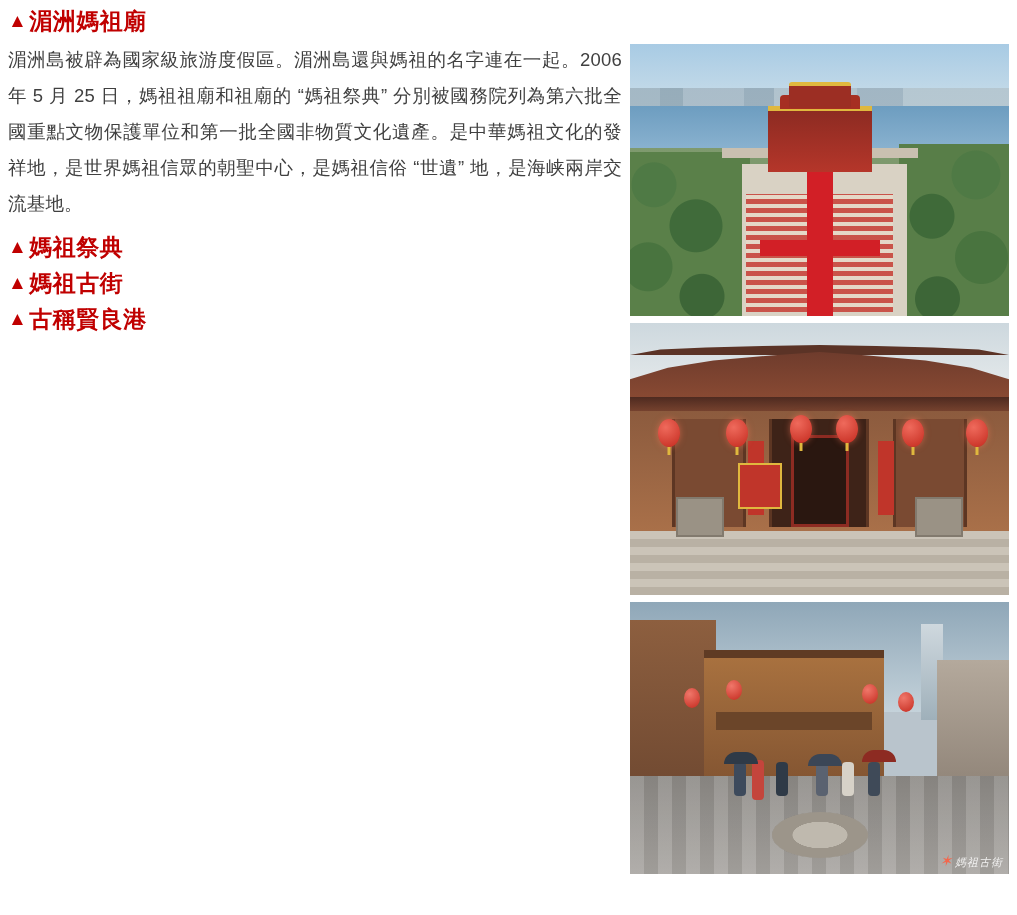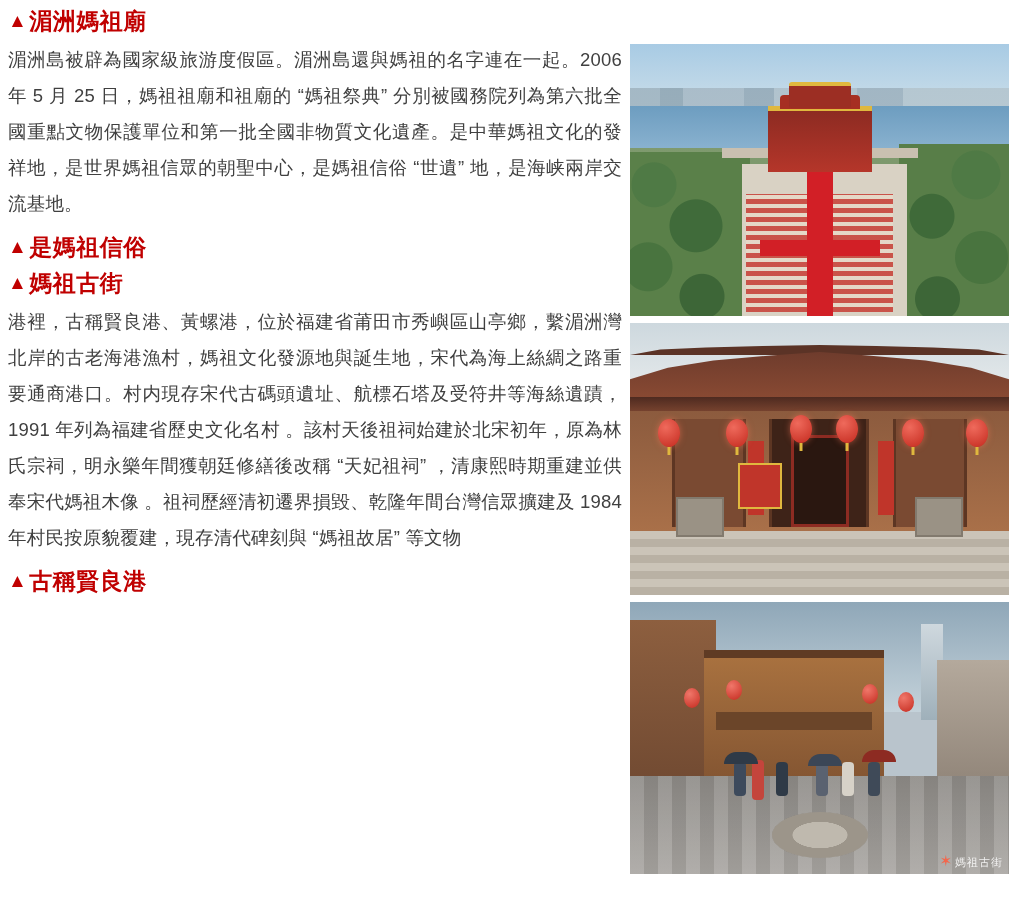--- a/index.html
+++ b/index.html
@@ -64,21 +64,21 @@
 
   
   .photo {
     width: 379px;
     height: 272px;
     position: relative;
     overflow: hidden;
     margin-bottom: 7px;
     background: #d8e4ea;
   }
-  .photo:last-child { margin-bottom: 0; }
+  .photo:last-child { margin-bottom: 0; font-style: italic; }
 
   
   .p1 {
     background:
       linear-gradient(#bcd9ec 0%, #cfe3f0 100%);
   }
   .p1 .sky {
     position: absolute; left: 0; top: 0; width: 100%; height: 72px;
     background: linear-gradient(#a8cbe4, #cfe0ea);
   }
@@ -306,27 +306,26 @@
   <div class="layout">
 
     <div class="text-col">
 
       <h2 class="section-head">
         <span class="tri">▲</span><span>湄洲媽祖廟</span>
       </h2>
       <p class="body">湄洲島被辟為國家級旅游度假區。湄洲島還與媽祖的名字連在一起。2006 年 5 月 25 日，媽祖祖廟和祖廟的 “媽祖祭典” 分別被國務院列為第六批全國重點文物保護單位和第一批全國非物質文化遺產。是中華媽祖文化的發祥地，是世界媽祖信眾的朝聖中心，是媽祖信俗 “世遺” 地，是海峡兩岸交流基地。</p>
 
       <h2 class="section-head">
-        <span class="tri">▲</span><span>是媽祖信俗</span>
+        <span class="tri">▲</span><span>媽祖祭典</span>
       </h2>
 
       <h2 class="section-head">
         <span class="tri">▲</span><span>媽祖古街</span>
       </h2>
-      <p class="body">港裡，古稱賢良港、黃螺港，位於福建省莆田市秀嶼區山亭鄉，繫湄洲灣北岸的古老海港漁村，媽祖文化發源地與誕生地，宋代為海上絲綢之路重要通商港口。村内現存宋代古碼頭遺址、航標石塔及受符井等海絲遺蹟，1991 年列為福建省歷史文化名村 。該村天後祖祠始建於北宋初年，原為林氏宗祠，明永樂年間獲朝廷修繕後改稱 “天妃祖祠” ，清康熙時期重建並供奉宋代媽祖木像 。祖祠歷經清初遷界損毀、乾隆年間台灣信眾擴建及 1984 年村民按原貌覆建，現存清代碑刻與 “媽祖故居” 等文物</p>
 
       <h2 class="section-head">
         <span class="tri">▲</span><span>古稱賢良港</span>
       </h2>
 
     </div>
 
     <div class="img-col">
 
       <div class="photo p1">

